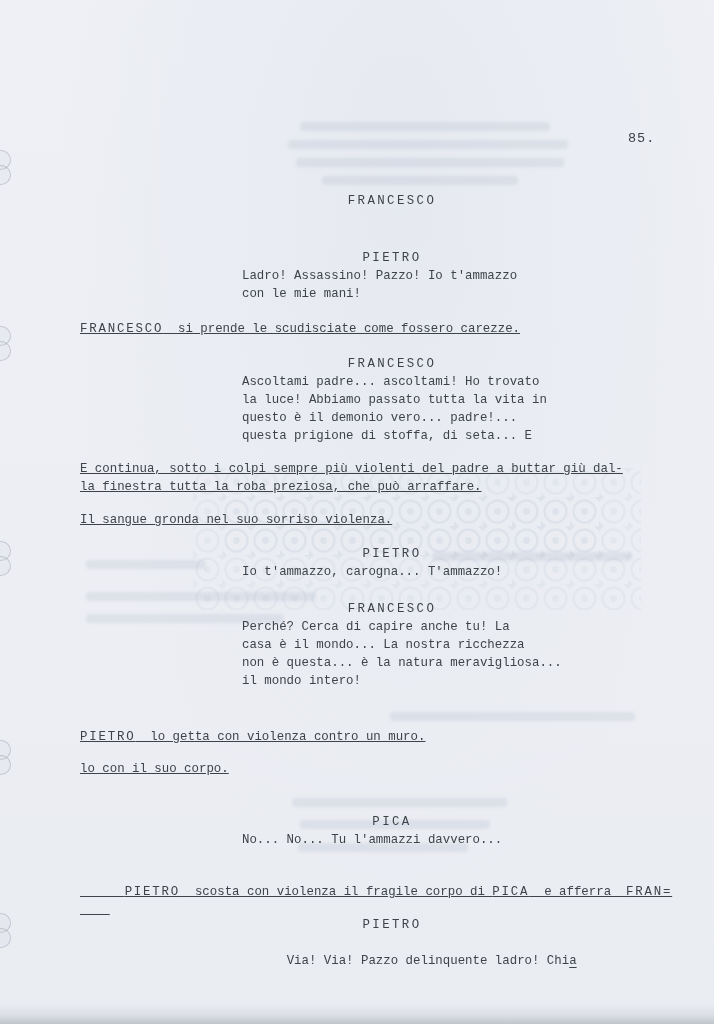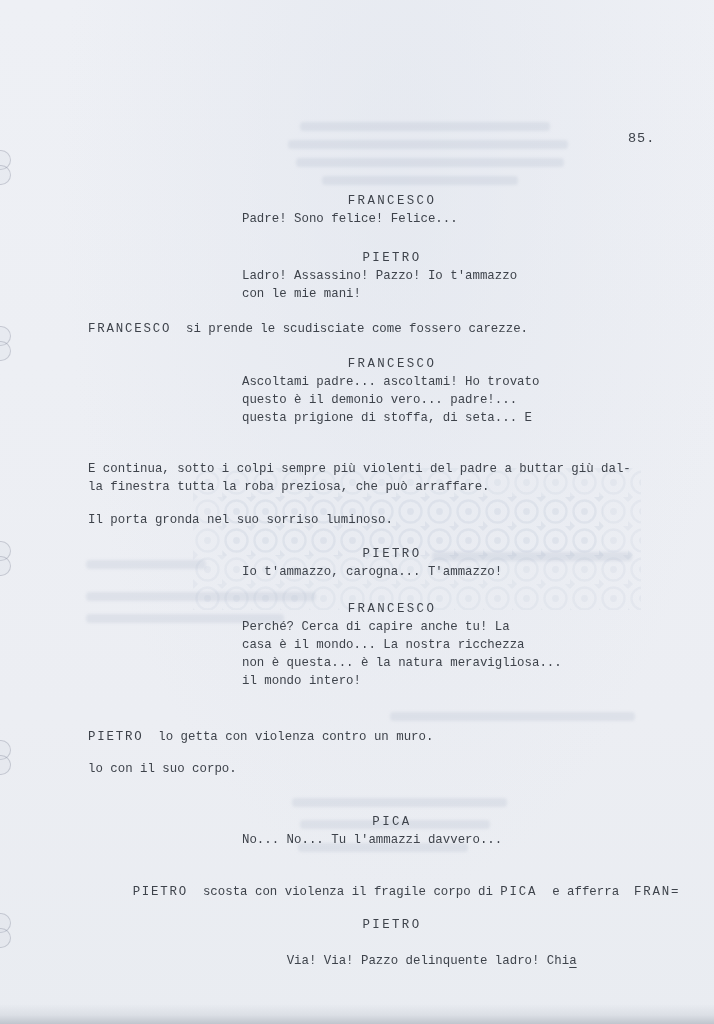--- a/index.html
+++ b/index.html
@@ -18,21 +18,21 @@
   }
   .page::after{
     content:"";position:absolute;left:0;right:0;bottom:0;height:20px;
     background:linear-gradient(180deg, rgba(120,130,145,0) 0%, rgba(120,130,145,0.12) 55%, rgba(105,115,130,0.32) 100%);
     pointer-events:none;
   }
   .page-number{position:absolute;top:131px;left:628px;font-size:13.5px;letter-spacing:1px;}
   .cue{position:absolute;left:242px;width:300px;}
   .cue-name{text-align:center;letter-spacing:2.4px;line-height:18px;white-space:pre;}
   .line{line-height:18px;white-space:pre;}
-  .action{position:absolute;left:88px;width:575px;}
+  .action{position:absolute;left:80px;width:575px;text-decoration:underline;}
   .iname{letter-spacing:1.8px;}
   .u{text-decoration:underline;text-underline-offset:3px;text-decoration-thickness:1px;}
   
   .watermark{position:absolute;left:193px;top:468px;width:448px;height:142px;opacity:0.55;pointer-events:none;}
   
   .ghost{position:absolute;height:9px;background:rgba(148,160,184,0.17);filter:blur(1.7px);border-radius:4px;pointer-events:none;}
   
   .binder-mark{position:absolute;left:-9px;width:22px;height:36px;pointer-events:none;}
   .binder-mark .c{position:absolute;left:0;width:18px;height:18px;border:1.6px solid rgba(95,105,125,0.26);border-radius:50%;background:rgba(210,215,225,0.2);}
   .binder-mark .c1{top:0;}
@@ -88,47 +88,47 @@
   <div class="ghost" style="left:86px;top:614px;width:198px"></div>
   <div class="ghost" style="left:390px;top:712px;width:245px"></div>
   <div class="ghost" style="left:292px;top:798px;width:215px"></div>
   <div class="ghost" style="left:300px;top:820px;width:190px"></div>
   <div class="ghost" style="left:298px;top:843px;width:170px"></div>
 
   <div class="page-number">85.</div>
 
   <div class="cue" style="top:192px">
     <div class="cue-name">FRANCESCO</div>
-    <div class="line">Padre! Sono felice! Felice...</div>
   </div>
 
   <div class="cue" style="top:249px">
     <div class="cue-name">PIETRO</div>
     <div class="line">Ladro! Assassino! Pazzo! Io t'ammazzo</div>
     <div class="line">con le mie mani!</div>
   </div>
 
   <div class="action" style="top:320px">
     <div class="line"><span class="iname">FRANCESCO</span><span>  si prende le scudisciate come fossero carezze.</span></div>
   </div>
 
   <div class="cue" style="top:355px">
     <div class="cue-name">FRANCESCO</div>
     <div class="line">Ascoltami padre... ascoltami! Ho trovato</div>
+    <div class="line">la luce! Abbiamo passato tutta la vita in</div>
     <div class="line">questo è il demonio vero... padre!...</div>
     <div class="line">questa prigione di stoffa, di seta... E</div>
   </div>
 
   <div class="action" style="top:460px">
     <div class="line">E continua, sotto i colpi sempre più violenti del padre a buttar giù dal-</div>
     <div class="line">la finestra tutta la roba preziosa, che può arraffare.</div>
   </div>
 
   <div class="action" style="top:511px">
-    <div class="line">Il porta gronda nel suo sorriso luminoso.</div>
+    <div class="line">Il sangue gronda nel suo sorriso violenza.</div>
   </div>
 
   <div class="cue" style="top:545px">
     <div class="cue-name">PIETRO</div>
     <div class="line">Io t'ammazzo, carogna... T'ammazzo!</div>
   </div>
 
   <div class="cue" style="top:600px">
     <div class="cue-name">FRANCESCO</div>
     <div class="line">Perché? Cerca di capire anche tu! La</div>

